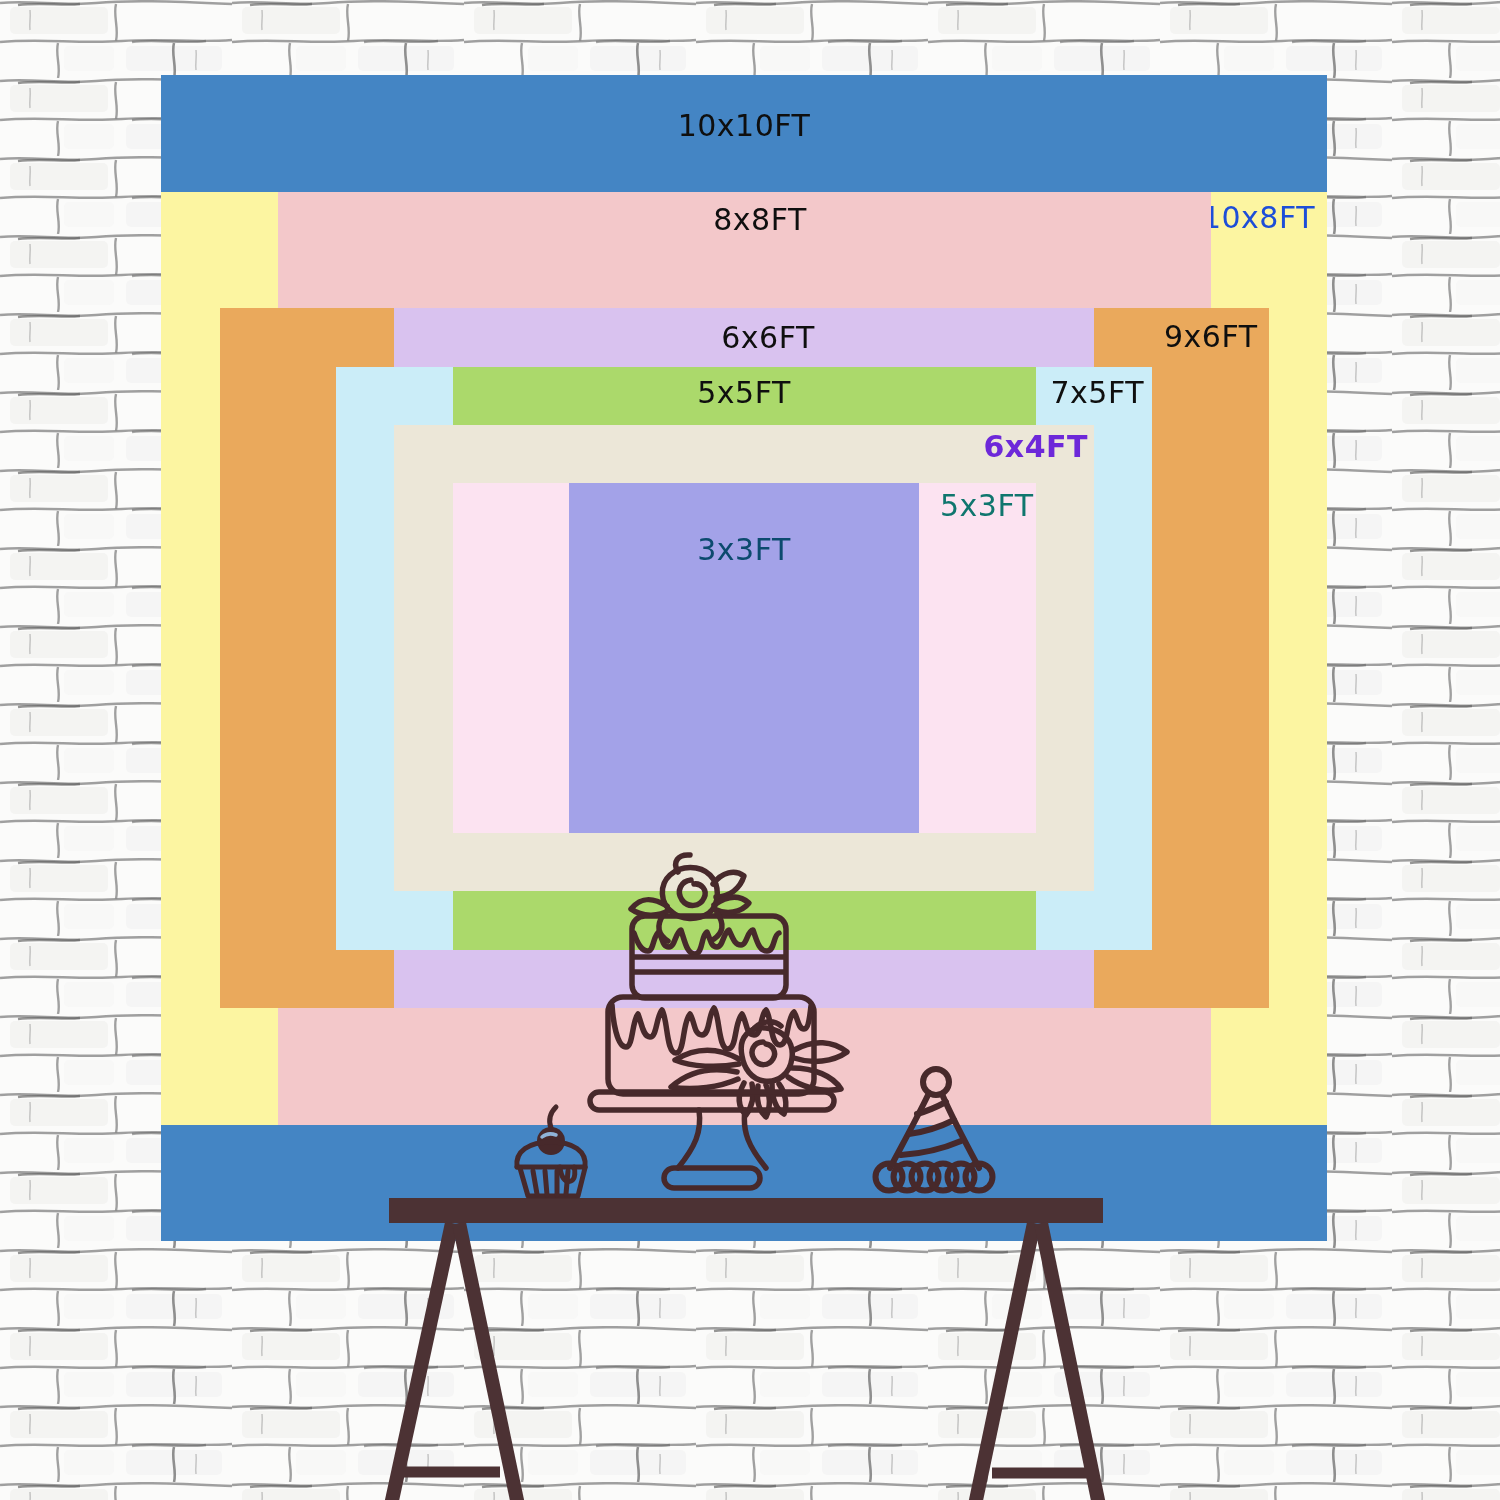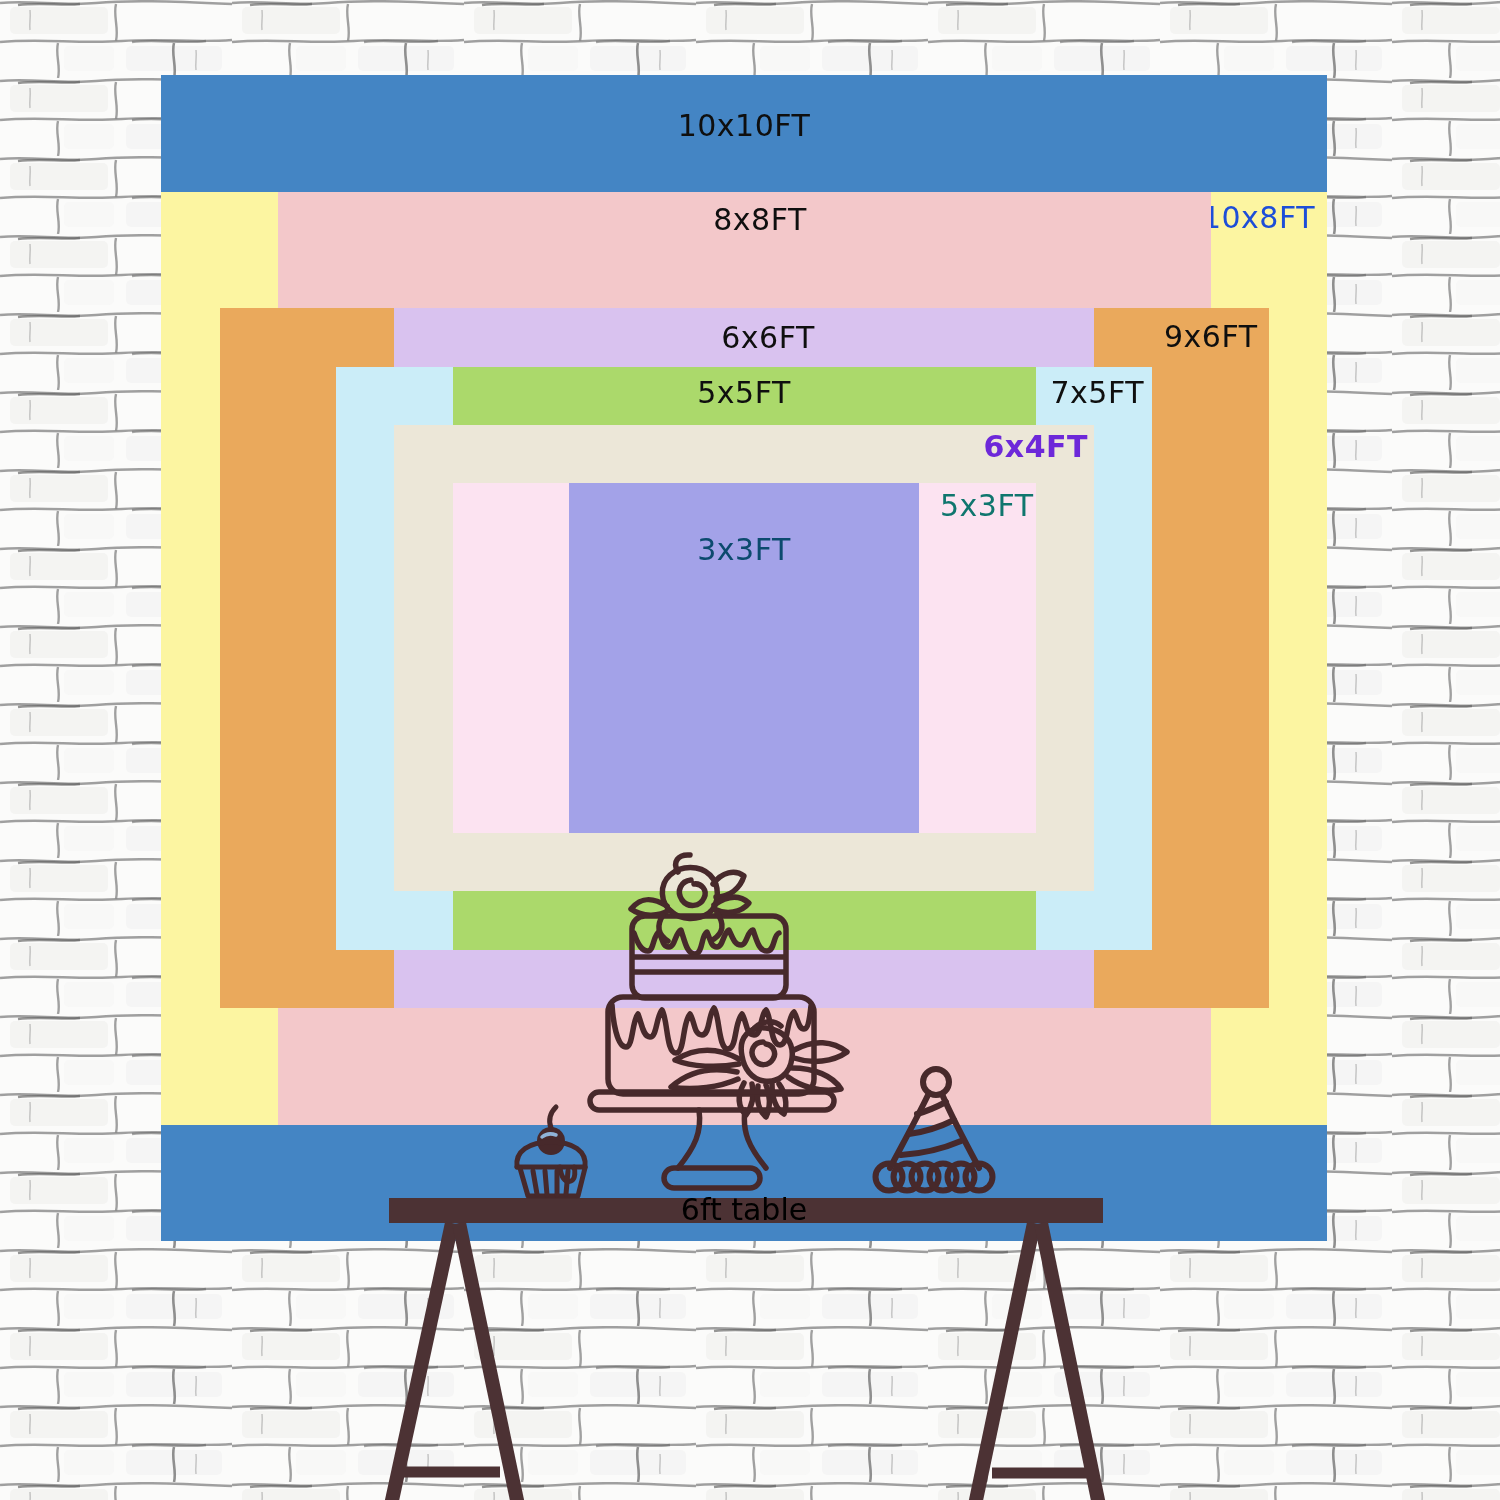--- a/index.html
+++ b/index.html
@@ -168,15 +168,14 @@
       <path d="M901 1155 Q933 1153 961 1141"></path>
       <circle cx="889" cy="1177" r="13.5"></circle>
       <circle cx="907" cy="1177" r="13.5"></circle>
       <circle cx="925" cy="1177" r="13.5"></circle>
       <circle cx="943" cy="1177" r="13.5"></circle>
       <circle cx="961" cy="1177" r="13.5"></circle>
       <circle cx="979" cy="1177" r="13.5"></circle>
     </g>
   </svg>
 
-  <div id="table-label">6ft table</div>
 
 </div>
 
 </body></html>

